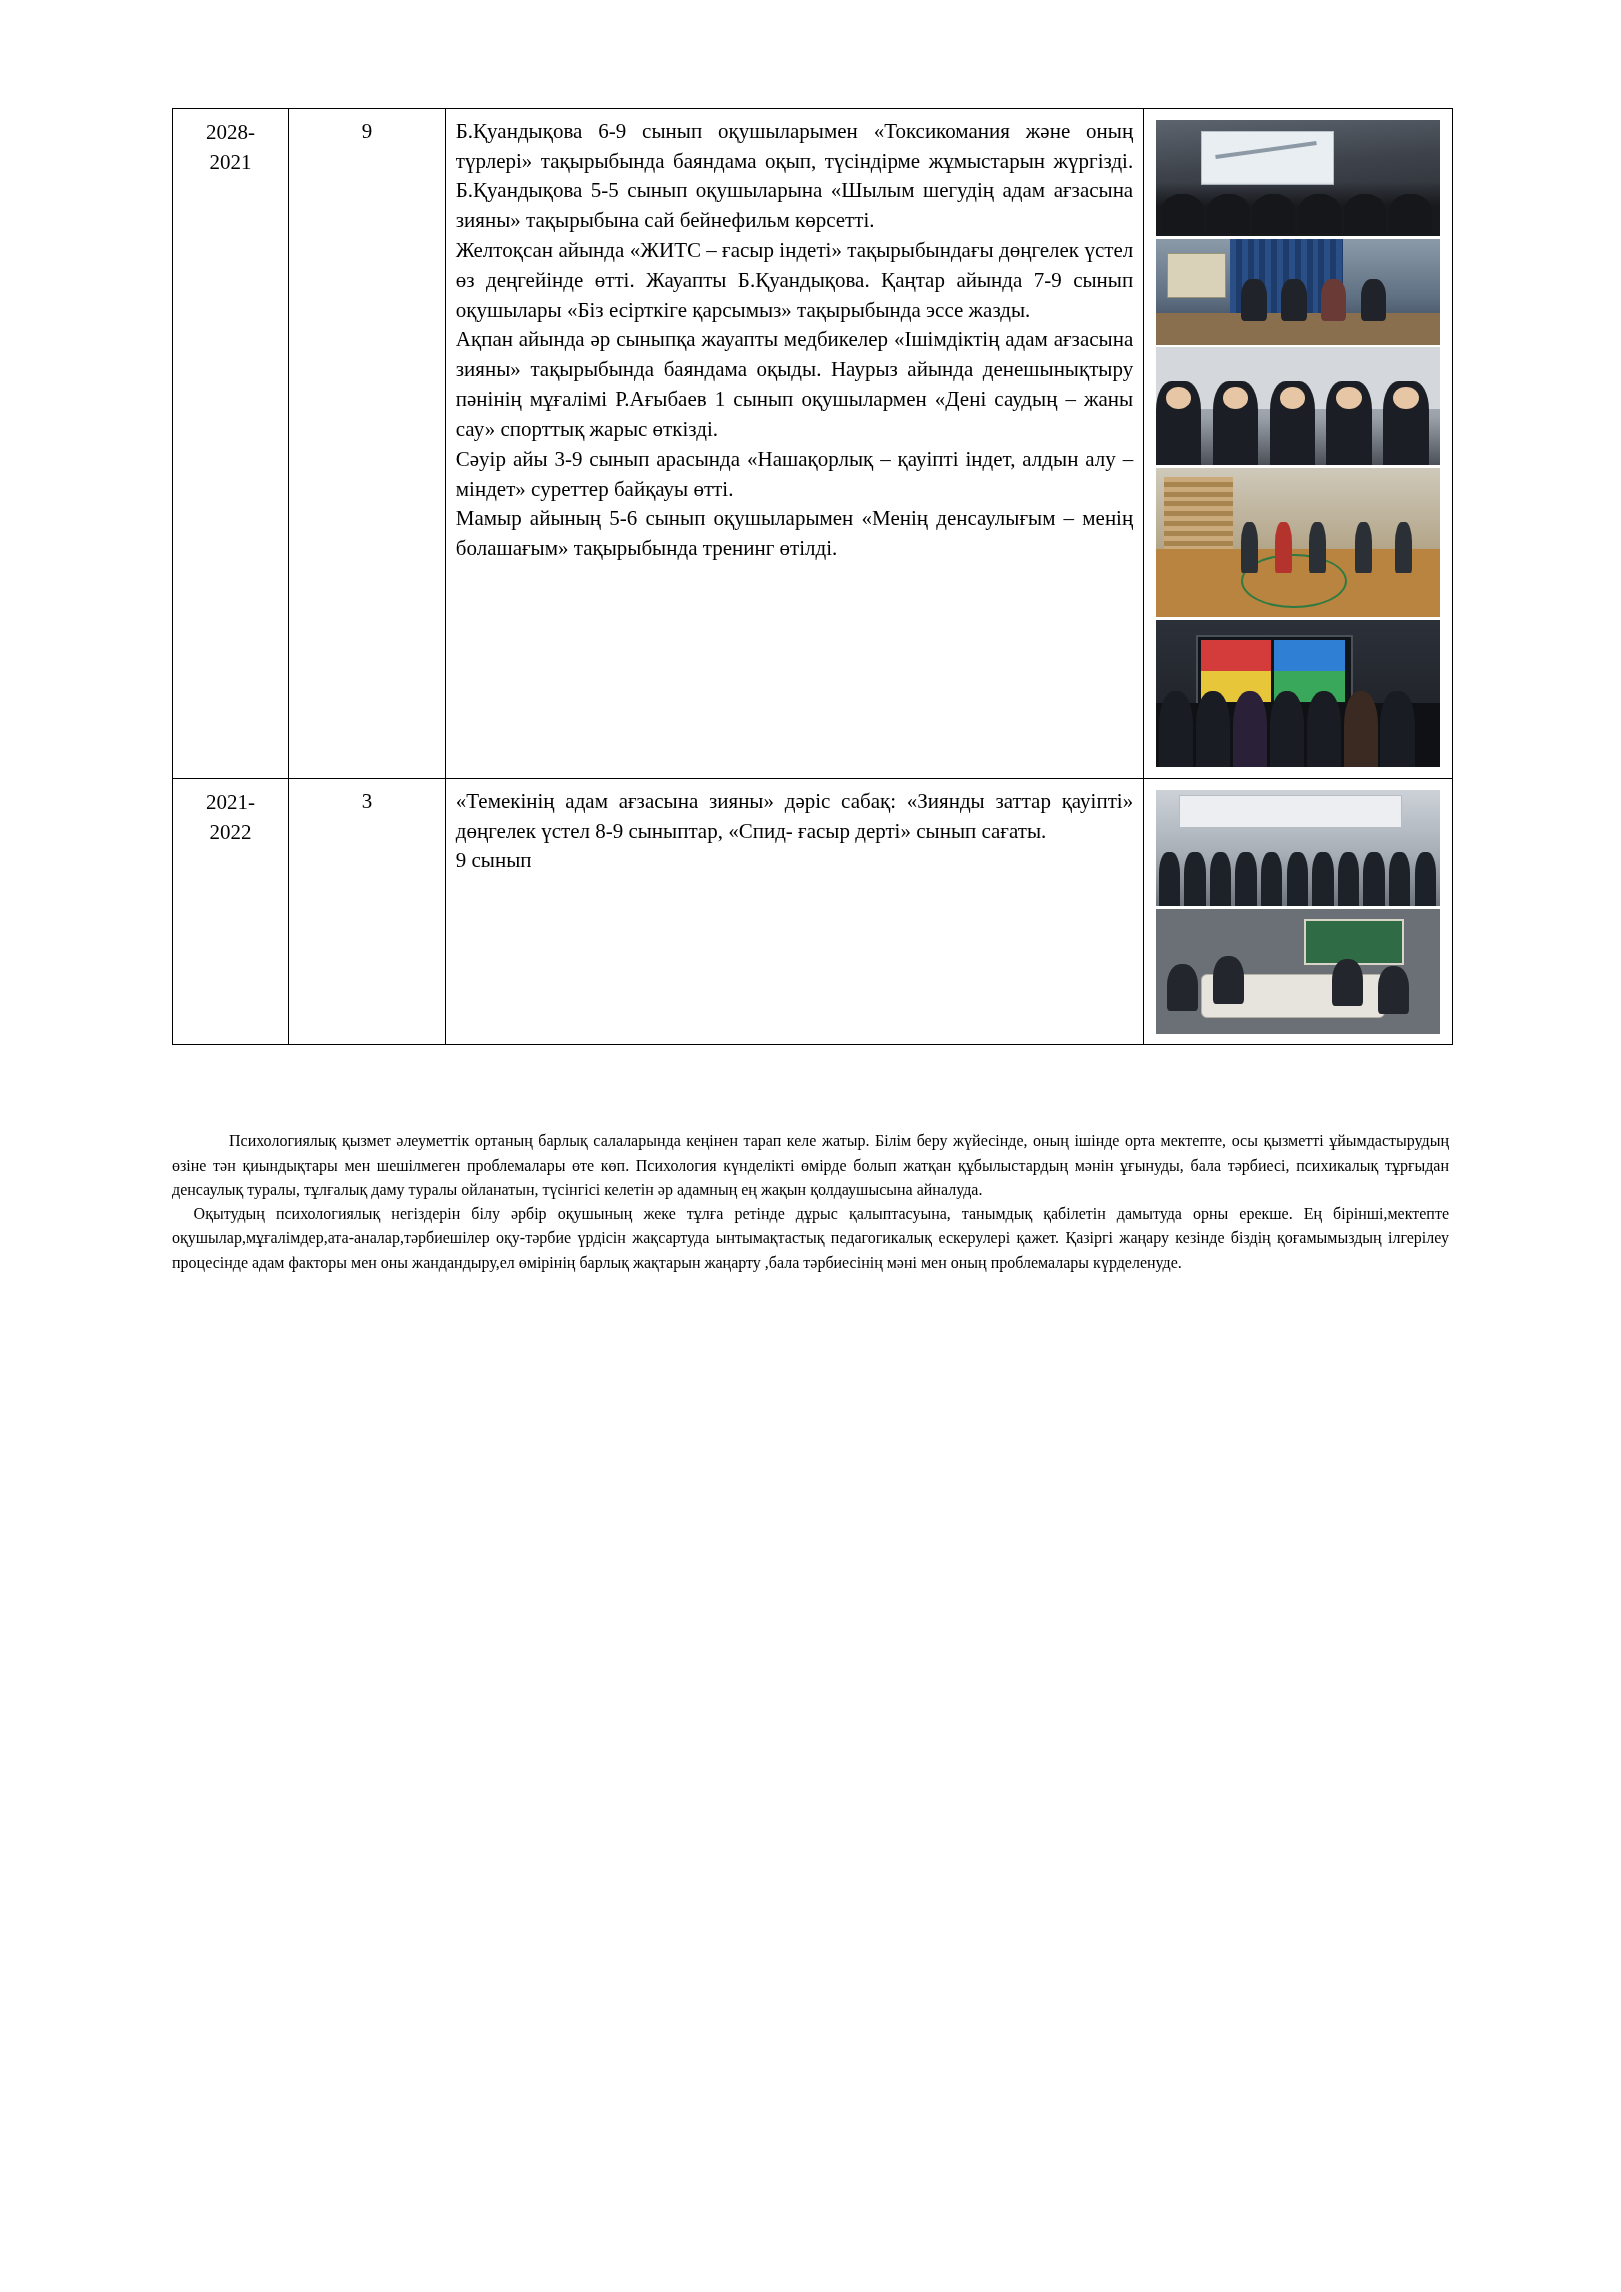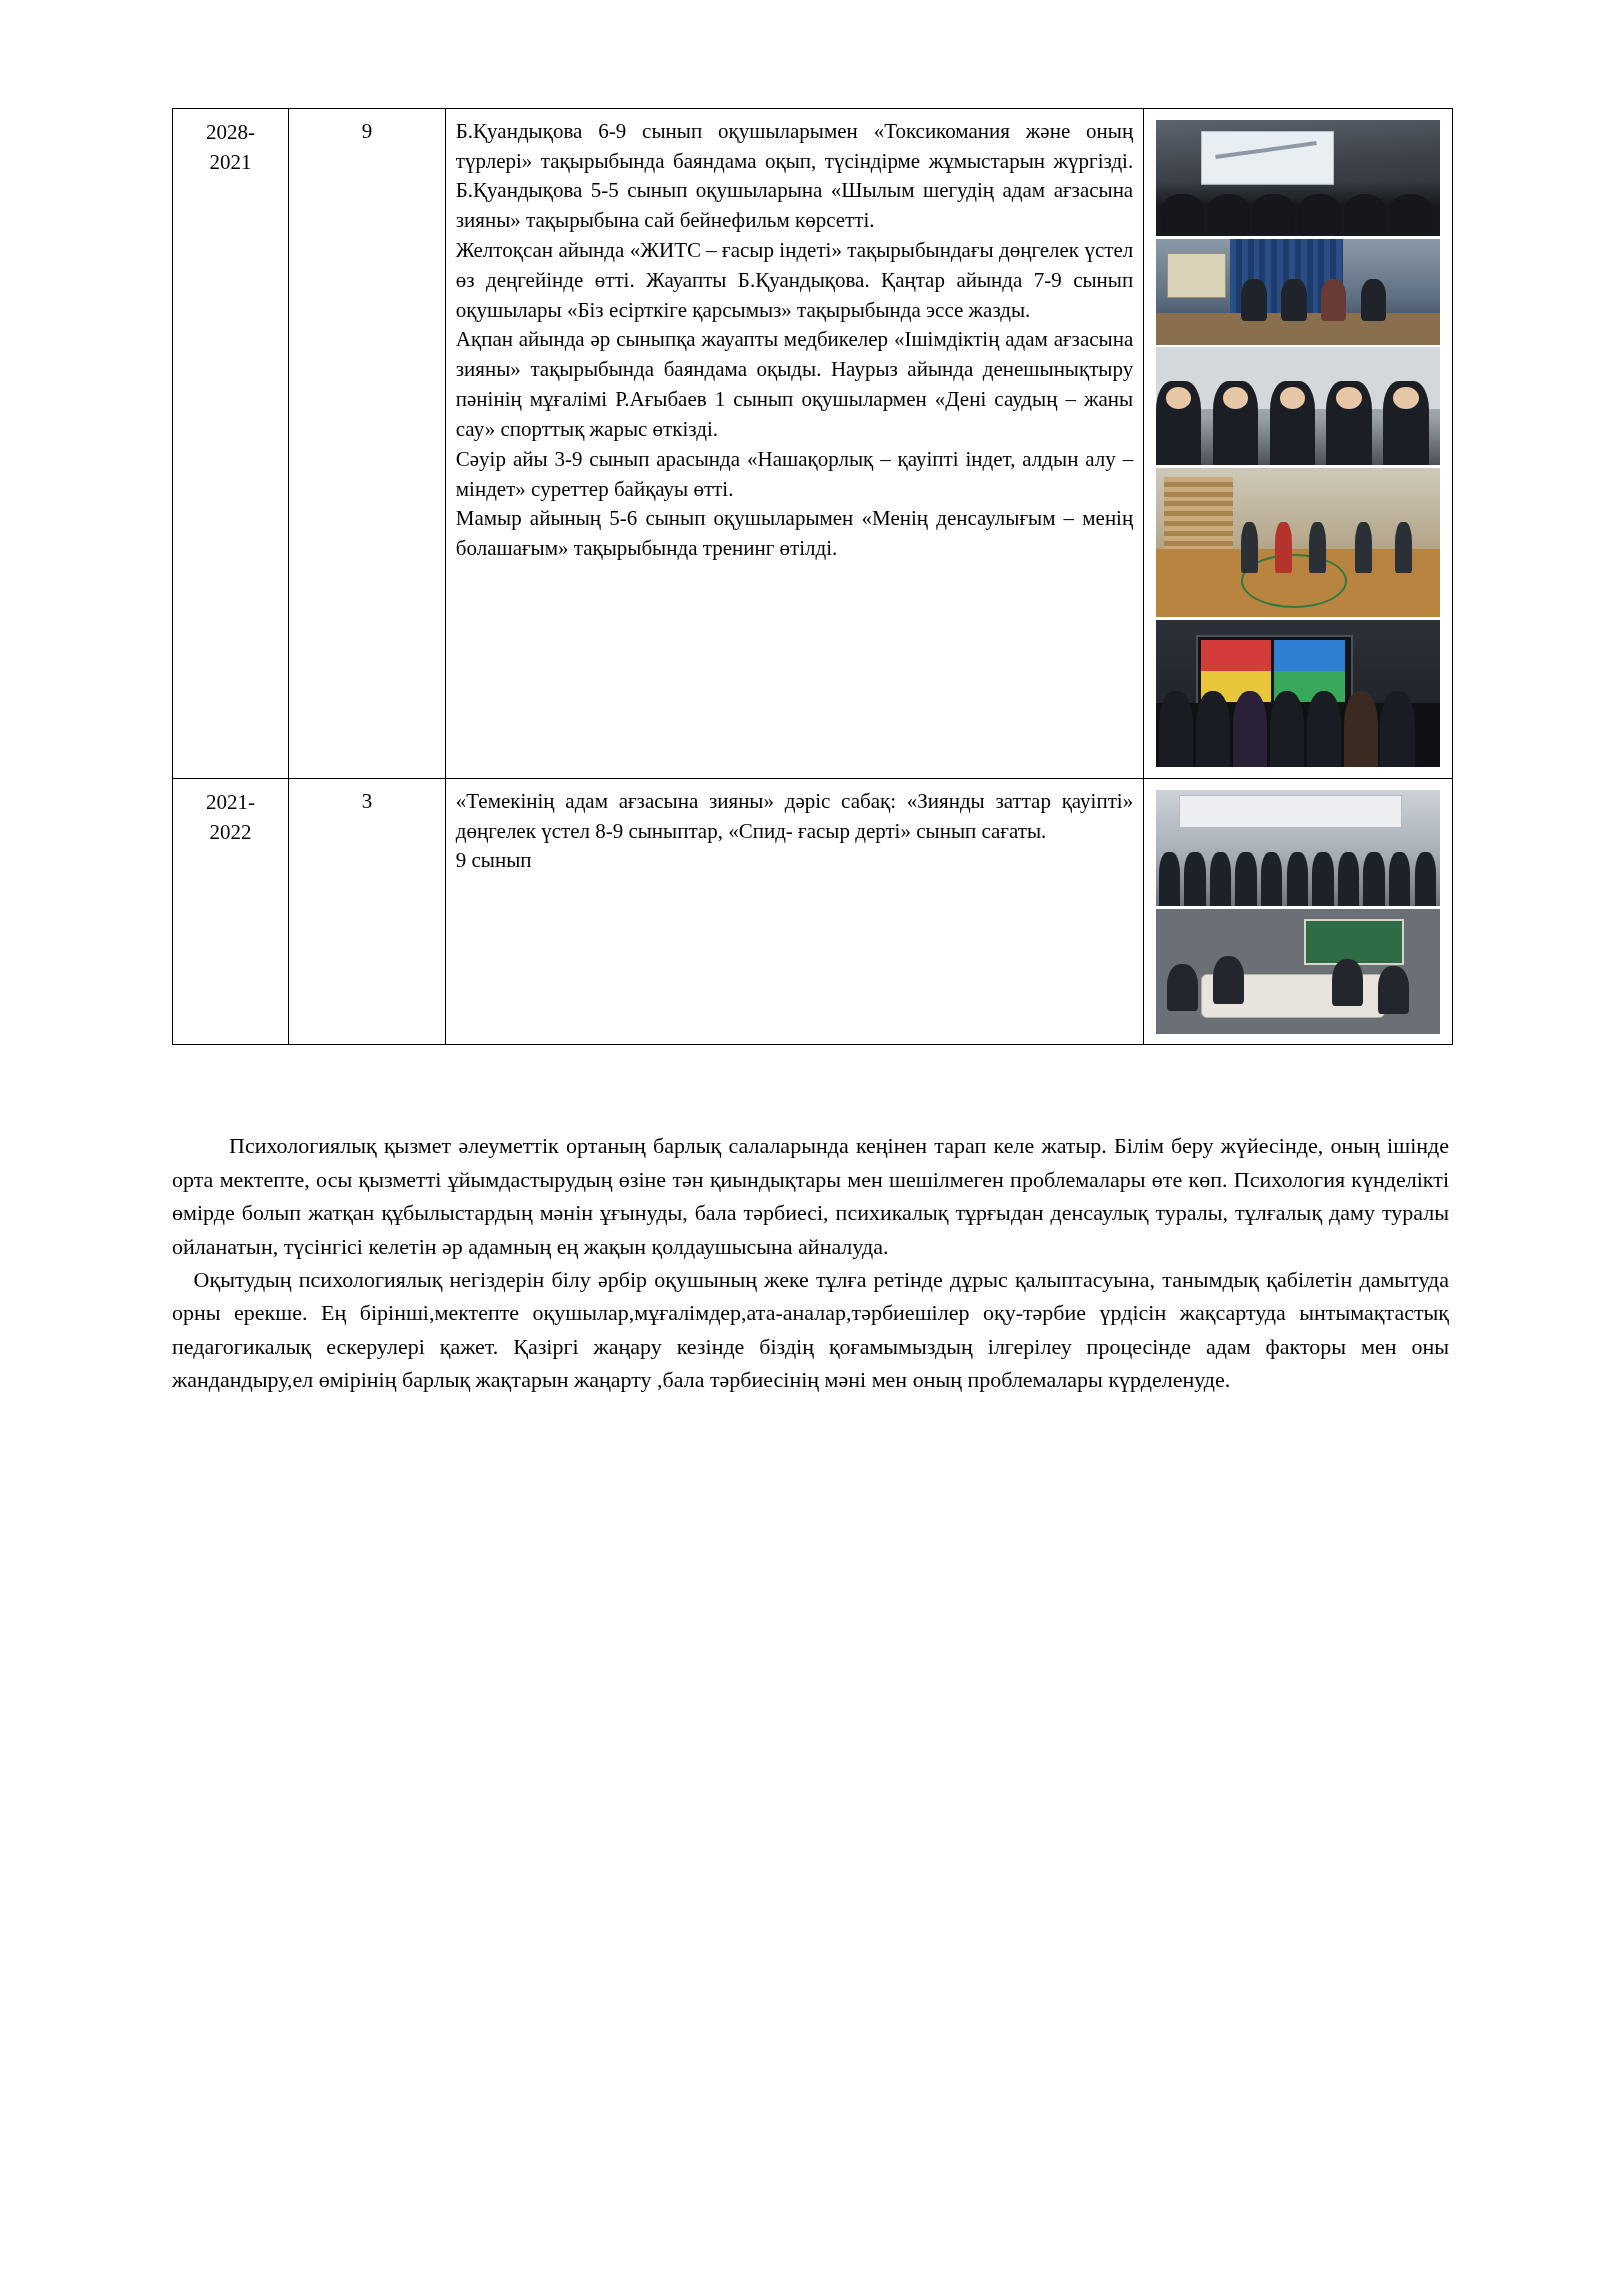--- a/index.html
+++ b/index.html
@@ -132,21 +132,21 @@
     margin: 84px 0 0 0;
     font-weight: bold;
     font-size: 23px;
     text-align: center;
     line-height: 1.55;
     padding: 0 59px;
   }
   .heading .l2 { display:block; }
   .bodytext {
     margin-top: 19.6px;
-    font-size: 22px;
+    font-size: 16px;
     line-height: 1.52;
     text-align: justify;
     text-justify: inter-word;
   }
   .bodytext p { margin: 0; }
   .bodytext p.indent { text-indent: 57px; }
   .bodytext p.indent-sm { text-indent: 21.6px; }
   b { font-weight: bold; }
 </style>
 </head>

